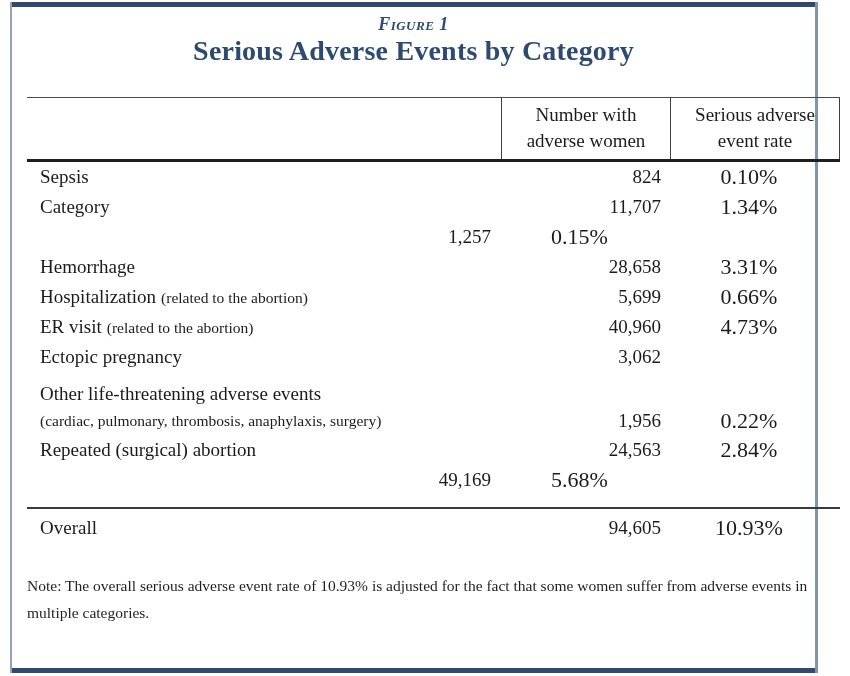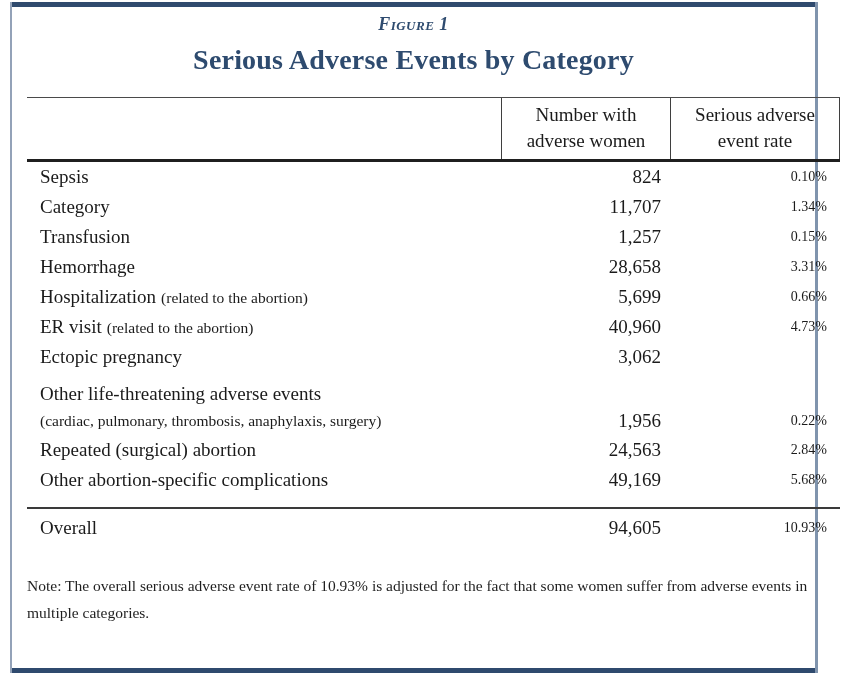--- a/index.html
+++ b/index.html
@@ -26,21 +26,20 @@
     margin-top: 12px;
     text-align: center;
     font-style: italic;
     font-variant: small-caps;
     font-weight: 700;
     font-size: 18px;
     letter-spacing: 0.5px;
     color: #2e4b6f;
   }
   .figure-title {
-    margin-top: 9px;
     text-align: center;
     font-weight: 700;
     font-size: 28px;
     letter-spacing: 0.2px;
     color: #2e4b6f;
   }
 
   .tbl {
     position: absolute;
     left: 15px; top: 95px;
@@ -60,21 +59,21 @@
     line-height: 26px;
     padding: 4px 8px 5px 8px;
     color: #1b1b1b;
   }
   .th.c2 { border-left: 1px solid #3f3f3f; border-right: 1px solid #3f3f3f; }
   .th.c3 { border-right: 1px solid #3f3f3f; }
 
   .trow { height: 30px; align-items: center; }
   .cell.label { padding-left: 13px; font-size: 19px; white-space: nowrap; }
   .cell.value { text-align: right; padding-right: 10px; font-size: 19px; }
-  .cell.rate  { text-align: right; padding-right: 13px; font-size: 14px; }
+  .cell.rate  { text-align: center; padding-right: 13px; font-size: 22px; }
   .small { font-size: 15.5px; }
   .cell.label .small { margin-left: 5px; }
 
   .tgroup { margin-top: 9px; }
   .gline1 { padding-left: 13px; font-size: 19px; line-height: 26px; }
   .tgroup .trow { height: 28px; }
   .tgroup .cell.label { font-size: 15.5px; }
 
   .overall-row {
     margin-top: 12px;
@@ -115,21 +114,20 @@
       <div class="cell rate">0.10%</div>
     </div>
 
     <div class="grid3 trow">
       <div class="cell label"><span>Category</span><span class="small"></span></div>
       <div class="cell value">11,707</div>
       <div class="cell rate">1.34%</div>
     </div>
 
     <div class="grid3 trow">
-      <div class="cell label"><span>Transfusion</span><span class="small"></span></div>
       <div class="cell value">1,257</div>
       <div class="cell rate">0.15%</div>
     </div>
 
     <div class="grid3 trow">
       <div class="cell label"><span>Hemorrhage</span><span class="small"></span></div>
       <div class="cell value">28,658</div>
       <div class="cell rate">3.31%</div>
     </div>
 
@@ -159,21 +157,20 @@
       </div>
     </div>
 
     <div class="grid3 trow">
       <div class="cell label"><span>Repeated (surgical) abortion</span><span class="small"></span></div>
       <div class="cell value">24,563</div>
       <div class="cell rate">2.84%</div>
     </div>
 
     <div class="grid3 trow">
-      <div class="cell label"><span>Other abortion-specific complications</span><span class="small"></span></div>
       <div class="cell value">49,169</div>
       <div class="cell rate">5.68%</div>
     </div>
 
     <div class="grid3 trow overall-row">
       <div class="cell label">Overall</div>
       <div class="cell value">94,605</div>
       <div class="cell rate">10.93%</div>
     </div>
 

